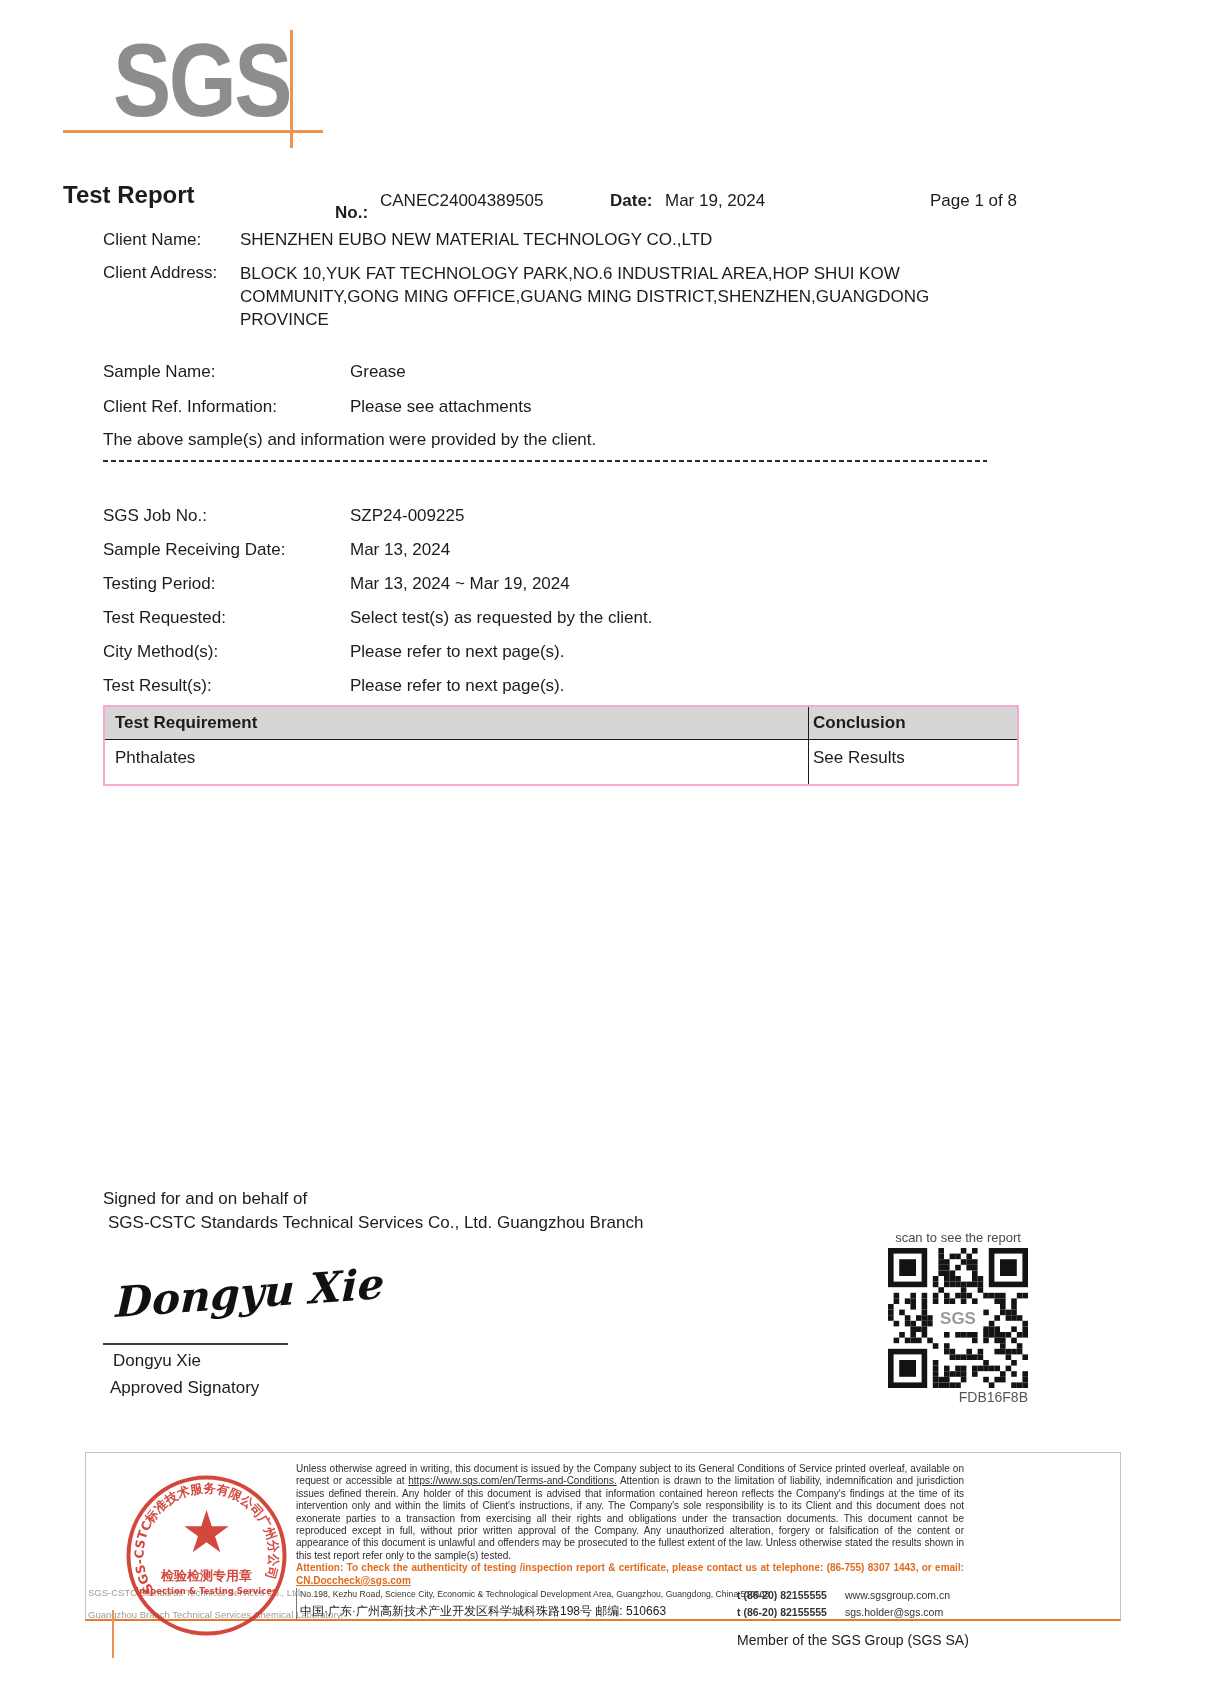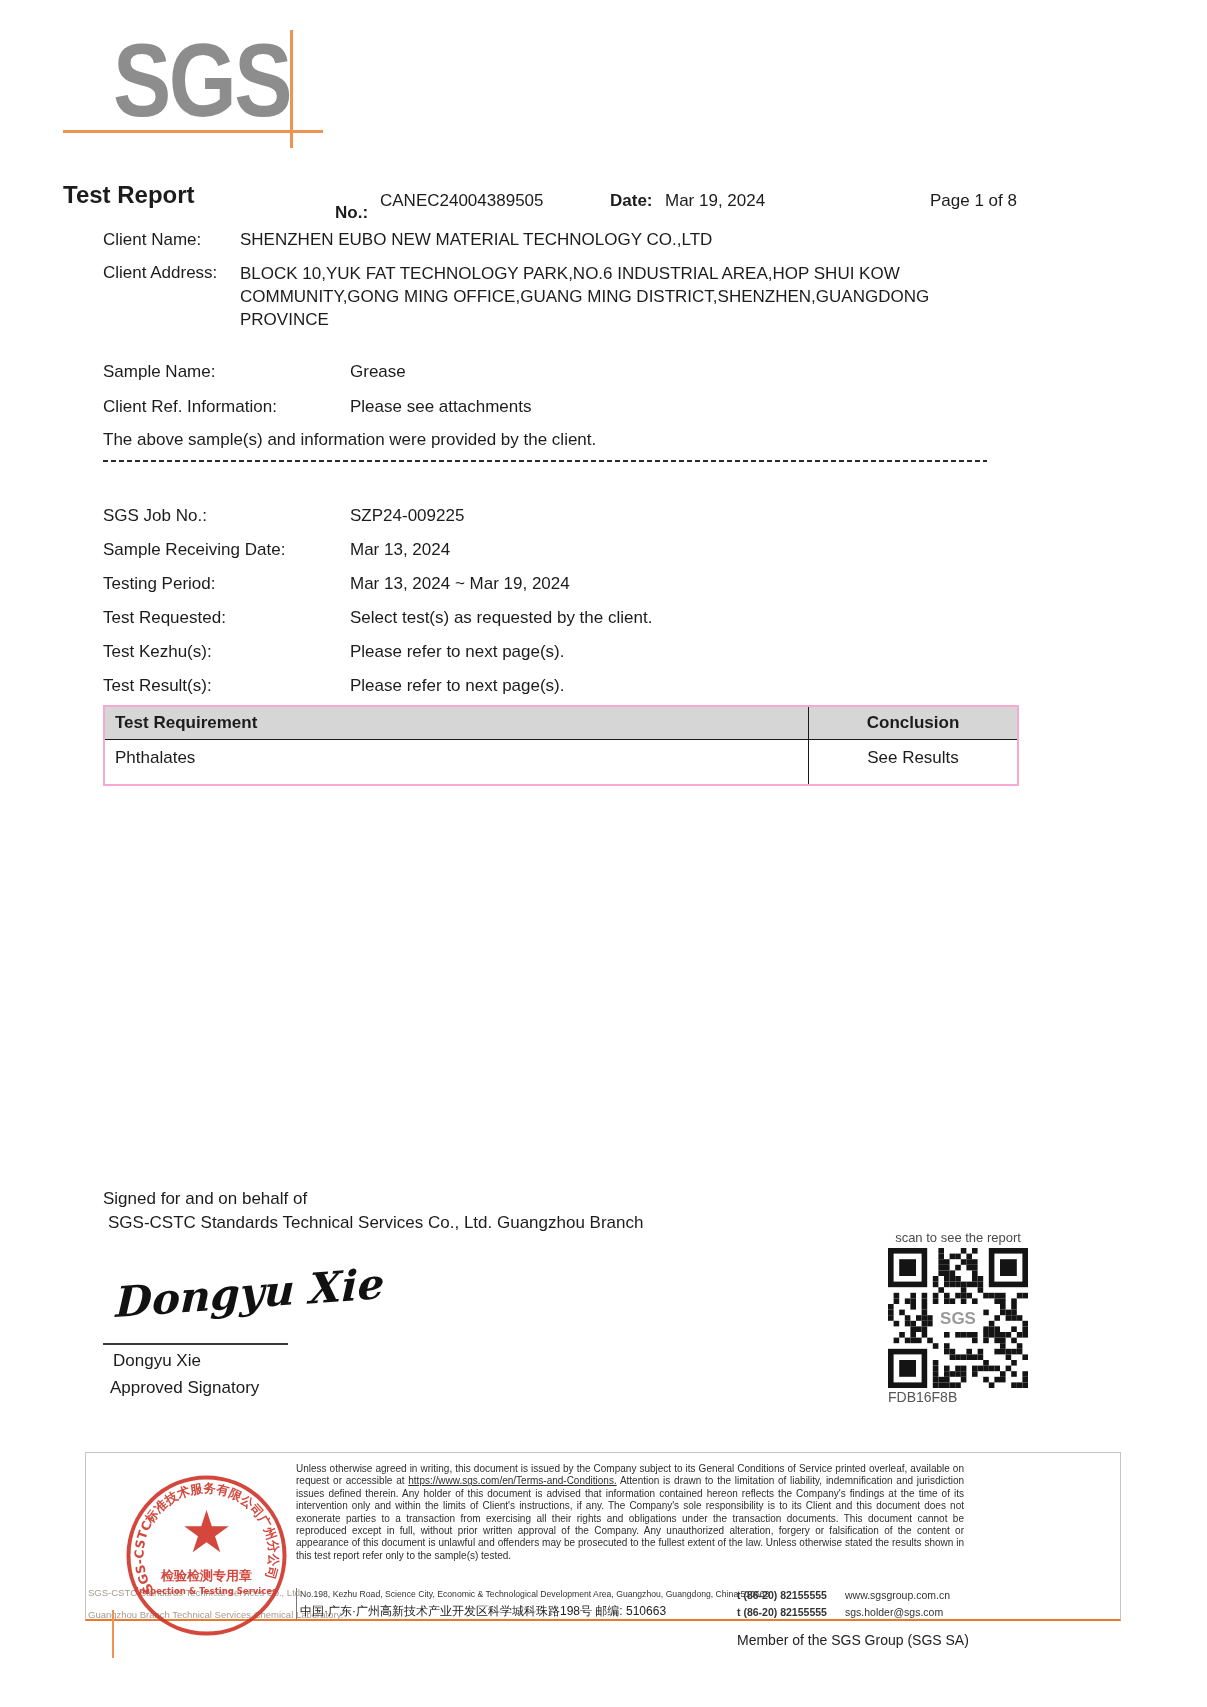--- a/index.html
+++ b/index.html
@@ -19,33 +19,33 @@
 
   
   .dashes{left:103px;top:460px;width:884px;height:2px;
           background:repeating-linear-gradient(90deg,#2a2a2a 0 5px,transparent 5px 8px);}
 
   
   .tbl{left:103px;top:705px;width:912px;border:2px solid #f9a8d4;font-size:17px;}
   .tbl-head{display:flex;background:#d6d6d6;border-bottom:1px solid #1a1a1a;font-weight:bold;}
   .tbl-row{display:flex;background:#fff;}
   .cell1{width:683px;padding:6px 10px;border-right:1px solid #1a1a1a;}
-  .cell2{flex:1;text-align:center;padding:6px 4px;}
+  .cell2{flex:1;text-align:left;padding:6px 4px;}
   .tbl-row .cell1{padding:8px 10px 16px;}
   .tbl-row .cell2{padding:8px 4px 9px;}
 
   
   .handwriting{font-family:"DejaVu Serif",serif;font-style:italic;font-weight:bold;
                font-size:42px;transform:rotate(-4deg) skewX(-6deg);transform-origin:left bottom;color:#111;}
   .sig-line{left:103px;top:1343px;width:185px;height:2px;background:#3a3a3a;}
 
   
   .qr-caption{left:883px;top:1230px;width:150px;text-align:center;font-size:13px;color:#4a4a4a;}
   .qr-box{left:888px;top:1248px;width:140px;height:140px;}
-  .qr-code-label{left:888px;top:1389px;width:140px;text-align:left;font-size:14px;color:#555;}
+  .qr-code-label{left:888px;top:1389px;width:140px;text-align:right;font-size:14px;color:#555;}
 
   
   .foot-box{left:85px;top:1452px;width:1036px;height:169px;border:1px solid #c4c4c4;
             border-bottom:2px solid #e87a30;box-sizing:border-box;}
   .disclaimer{left:296px;top:1463px;width:668px;font-size:10px;line-height:12.4px;
               text-align:justify;color:#2e2e2e;}
   .attention{color:#e06c1d;font-weight:bold;}
   .link{text-decoration:underline;color:inherit;}
   .addr-en{left:300px;top:1589px;font-size:9px;color:#333;transform:scaleX(.96);transform-origin:left top;}
   .addr-cn{left:300px;top:1603px;font-size:12px;color:#222;}
@@ -90,21 +90,21 @@
   <div class="abs dashes"></div>
 
   <div class="abs t17 nw" style="left:103px;top:505px;">SGS Job No.:</div>
   <div class="abs t17 nw" style="left:350px;top:505px;">SZP24-009225</div>
   <div class="abs t17 nw" style="left:103px;top:539px;">Sample Receiving Date:</div>
   <div class="abs t17 nw" style="left:350px;top:539px;">Mar 13, 2024</div>
   <div class="abs t17 nw" style="left:103px;top:573px;">Testing Period:</div>
   <div class="abs t17 nw" style="left:350px;top:573px;">Mar 13, 2024 ~ Mar 19, 2024</div>
   <div class="abs t17 nw" style="left:103px;top:607px;">Test Requested:</div>
   <div class="abs t17 nw" style="left:350px;top:607px;">Select test(s) as requested by the client.</div>
-  <div class="abs t17 nw" style="left:103px;top:641px;">Test Kezhu(s):</div>
+  <div class="abs t17 nw" style="left:103px;top:641px;">City Method(s):</div>
   <div class="abs t17 nw" style="left:350px;top:641px;">Please refer to next page(s).</div>
   <div class="abs t17 nw" style="left:103px;top:675px;">Test Result(s):</div>
   <div class="abs t17 nw" style="left:350px;top:675px;">Please refer to next page(s).</div>
 
   <div class="abs tbl">
     <div class="tbl-head">
       <div class="cell1">Test Requirement</div>
       <div class="cell2">Conclusion</div>
     </div>
     <div class="tbl-row">
@@ -319,20 +319,23 @@
         <rect x="11.2" y="112" width="16.799999999999997" height="16.799999999999997" fill="#141414"></rect>
         <rect x="44.8" y="59.35999999999999" width="50.4" height="21.279999999999998" fill="#fff"></rect>
         <text x="70" y="76.16" text-anchor="middle" font-size="17" font-weight="bold" fill="#9a9a9a" font-family="Liberation Sans, sans-serif">SGS</text>
       </svg></div>
   <div class="abs qr-code-label nw">FDB16F8B</div>
 
   <div class="abs foot-box"></div>
 
   <div class="abs disclaimer">
     <span>Unless otherwise agreed in writing, this document is issued by the Company subject to its General Conditions of Service printed overleaf, available on request or accessible at </span><span class="link">https://www.sgs.com/en/Terms-and-Conditions.</span><span> Attention is drawn to the limitation of liability, indemnification and jurisdiction issues defined therein. Any holder of this document is advised that information contained hereon reflects the Company's findings at the time of its intervention only and within the limits of Client's instructions, if any. The Company's sole responsibility is to its Client and this document does not exonerate parties to a transaction from exercising all their rights and obligations under the transaction documents. This document cannot be reproduced except in full, without prior written approval of the Company. Any unauthorized alteration, forgery or falsification of the content or appearance of this document is unlawful and offenders may be prosecuted to the fullest extent of the law. Unless otherwise stated the results shown in this test report refer only to the sample(s) tested.</span>
+    <div class="attention">
+      <span>Attention: To check the authenticity of testing /inspection report &amp; certificate, please contact us at telephone: (86-755) 8307 1443, or email: </span><span class="link">CN.Doccheck@sgs.com</span>
+    </div>
   </div>
 
   <div class="abs foot-left" style="left:88px;top:1587px;">SGS-CSTC Standards Technical Services Co., Ltd.</div>
   <div class="abs foot-left" style="left:88px;top:1609px;">Guangzhou Branch Technical Services Chemical Laboratory.</div>
 
   <div class="abs addr-divider"></div>
   <div class="abs addr-en nw">No.198, Kezhu Road, Science City, Economic &amp; Technological Development Area, Guangzhou, Guangdong, China 510663</div>
   <div class="abs addr-cn nw">中国·广东·广州高新技术产业开发区科学城科珠路198号    邮编: 510663</div>
   <div class="abs tel nw" style="left:737px;top:1589px;">t (86-20) 82155555</div>
   <div class="abs tel nw" style="left:737px;top:1606px;">t (86-20) 82155555</div>

